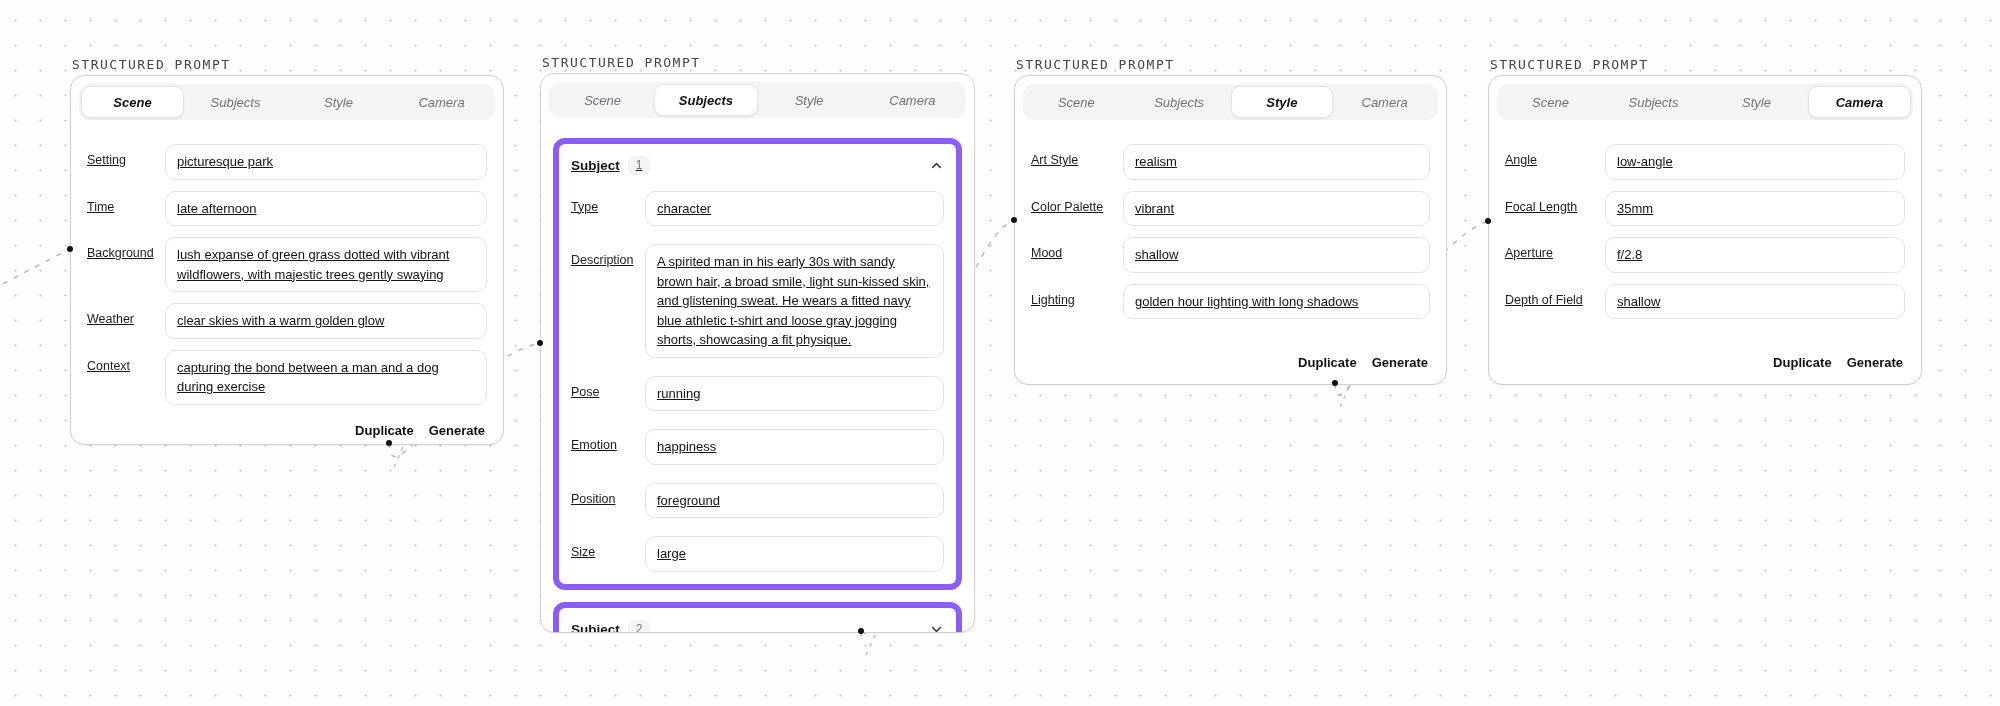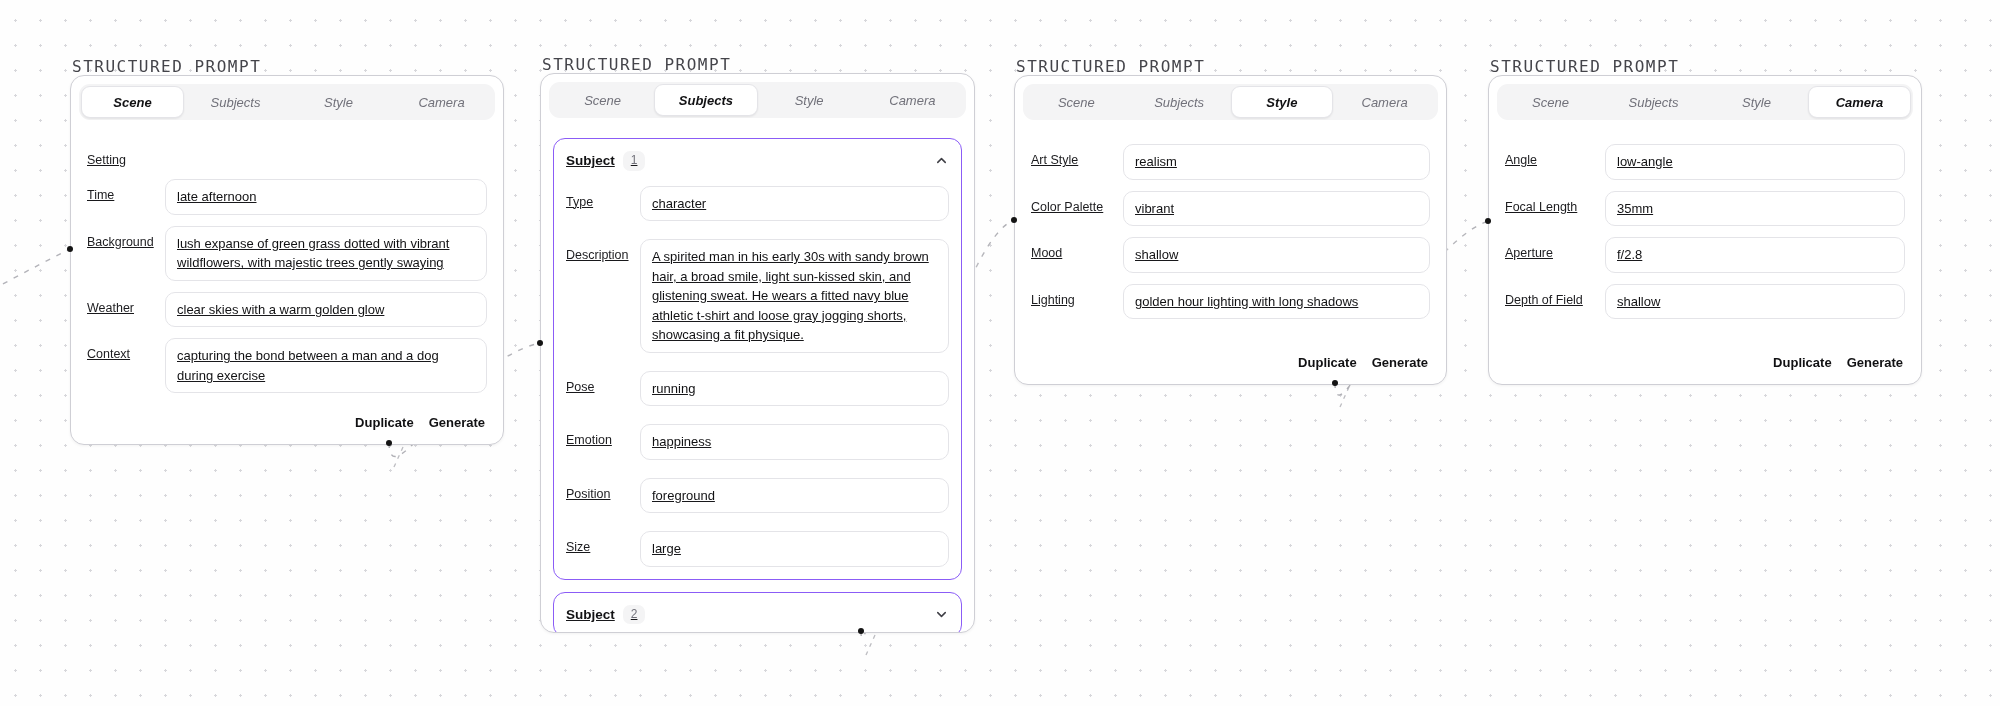--- a/index.html
+++ b/index.html
@@ -16,21 +16,21 @@
     border:1px solid #cfcfd5;border-radius:14px;
     box-shadow:0 1px 3px rgba(0,0,0,.05);
     display:flex;flex-direction:column;overflow:hidden;
   }
   .p1{left:70px;top:75px;width:432px;height:368px;--lw:70px;}
   .p2{left:540px;top:73px;width:433px;height:558px;--lw:66px;}
   .p3{left:1014px;top:75px;width:431px;height:308px;--lw:84px;}
   .p4{left:1488px;top:75px;width:432px;height:308px;--lw:92px;}
   .node-title{
     position:absolute;top:-18px;left:2px;
-    font-family:"DejaVu Sans Mono",monospace;font-size:16px;font-weight:500;
+    font-family:"DejaVu Sans Mono",monospace;font-size:13px;font-weight:500;
     letter-spacing:1.5px;color:#44444a;white-space:nowrap;
   }
   .panel-wrap{position:absolute;z-index:2;}
   .tabbar{
     margin:8px;height:32px;flex:none;background:#f4f4f5;border-radius:11px;
     display:flex;align-items:stretch;padding:2px;
   }
   .tab{
     flex:1;display:flex;align-items:center;justify-content:center;
     font-size:13px;color:#71717a;border-radius:9px;border:1px solid transparent;
@@ -42,21 +42,21 @@
   }
   .body{padding:16px 16px 10px;display:flex;flex-direction:column;gap:11px;flex:1;text-decoration:underline;}
   .p2 .body{padding:12px 12px 10px;gap:12px;}
   .row{display:flex;gap:8px;}
   .lbl{width:var(--lw);flex:none;font-size:12.5px;color:#1c1c1f;padding-top:8px;line-height:1.3;}
   .box{
     flex:1;border:1px solid #e4e4e8;border-radius:10px;background:#fff;
     padding:7px 11px;font-size:13px;line-height:1.5;color:#121214;min-height:19px;
   }
   .subject{
-    border:1px solid #8b5cf6;border-radius:12px;padding:12px;flex:none;
+    border:6px solid #8b5cf6;border-radius:12px;padding:12px;flex:none;
     display:flex;flex-direction:column;
   }
   .subject-head{display:flex;align-items:center;gap:8px;cursor:pointer;}
   .subject-name{font-size:13.5px;font-weight:700;color:#121214;}
   .badge{
     background:#f4f4f5;color:#71717a;border-radius:7px;padding:2px 8px;
     font-size:12px;line-height:1.3;
   }
   .chev{margin-left:auto;display:flex;align-items:center;}
   .subject-fields{display:flex;flex-direction:column;gap:18px;margin-top:15px;}
@@ -115,20 +115,21 @@
 <div class="panel p1">
   <div class="tabbar">
     <div class="tab active">Scene</div>
     <div class="tab">Subjects</div>
     <div class="tab">Style</div>
     <div class="tab">Camera</div>
   </div>
   <div class="body">
     <div class="row">
       <div class="lbl">Setting</div>
+      <div class="box">picturesque park</div>
     </div>
     <div class="row">
       <div class="lbl">Time</div>
       <div class="box">late afternoon</div>
     </div>
     <div class="row">
       <div class="lbl">Background</div>
       <div class="box">lush expanse of green grass dotted with vibrant wildflowers, with majestic trees gently swaying</div>
     </div>
     <div class="row">

